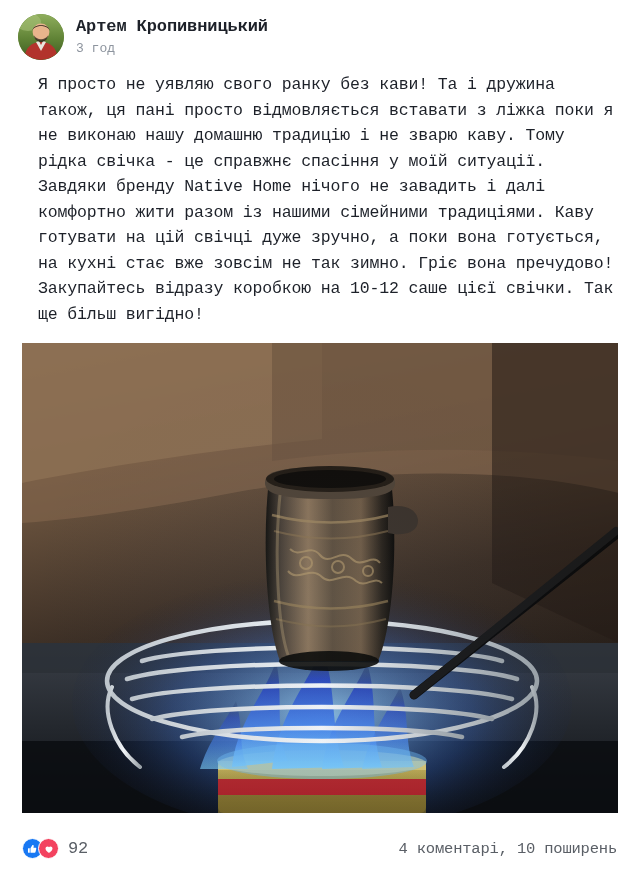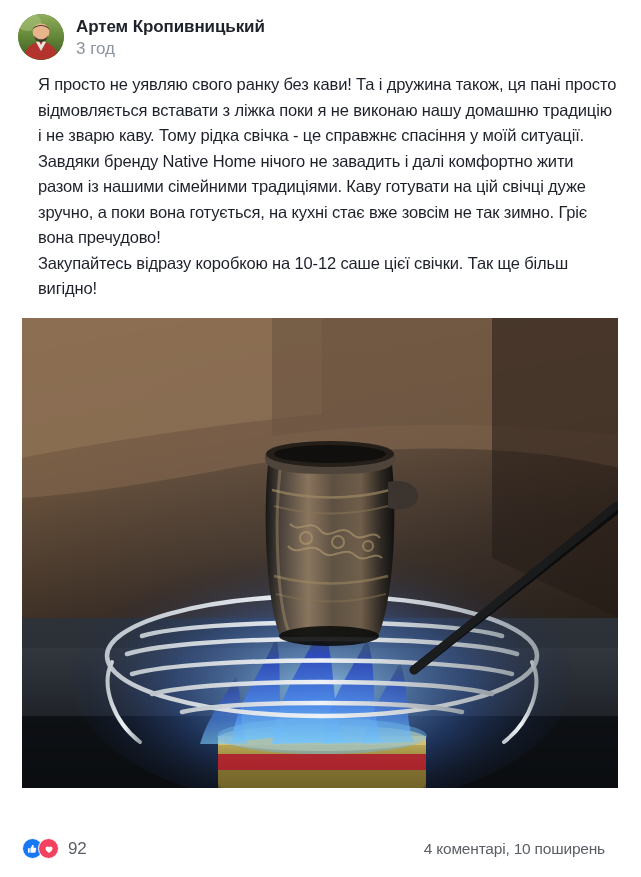--- a/index.html
+++ b/index.html
@@ -7,20 +7,21 @@
     margin: 0; padding: 0;
     background: #ffffff;
     font-family: "Liberation Sans", sans-serif;
   }
   #page {
     position: relative;
     width: 618px;
     height: 877px;
     background: #b91c1c;
     overflow: hidden;
+    font-family: Liberation Mono, monospace;
   }
   .post {
     position: absolute;
     left: 0; top: 0;
     width: 641px;
     height: 877px;
     background: #fff;
     display: flex;
     flex-direction: column;
   }
@@ -46,21 +47,21 @@
     flex-direction: column;
   }
   .author-name {
     font-size: 17px;
     font-weight: bold;
     color: #1d2129;
     line-height: 20px;
     letter-spacing: -0.1px;
   }
   .timestamp {
-    font-size: 17px;
+    font-size: 13px;
     color: #8d949e;
     line-height: 16px;
     margin-top: 4px;
   }
   
   .post-text {
     padding: 12px 22px 0 38px;
     font-size: 16.5px;
     line-height: 25.5px;
     color: #1d2129;
@@ -73,21 +74,21 @@
     width: 597px;
     height: 470px;
     overflow: hidden;
     position: relative;
     background: #000;
   }
   .media-wrap svg { display: block; }
   
   .post-footer {
     margin-top: auto;
-    padding: 14px 36px 18px 22px;
+    padding: 14px 24px 18px 22px;
     display: flex;
     align-items: center;
     justify-content: space-between;
   }
   .reactions {
     display: flex;
     align-items: center;
   }
   .reaction-icons {
     display: flex;

